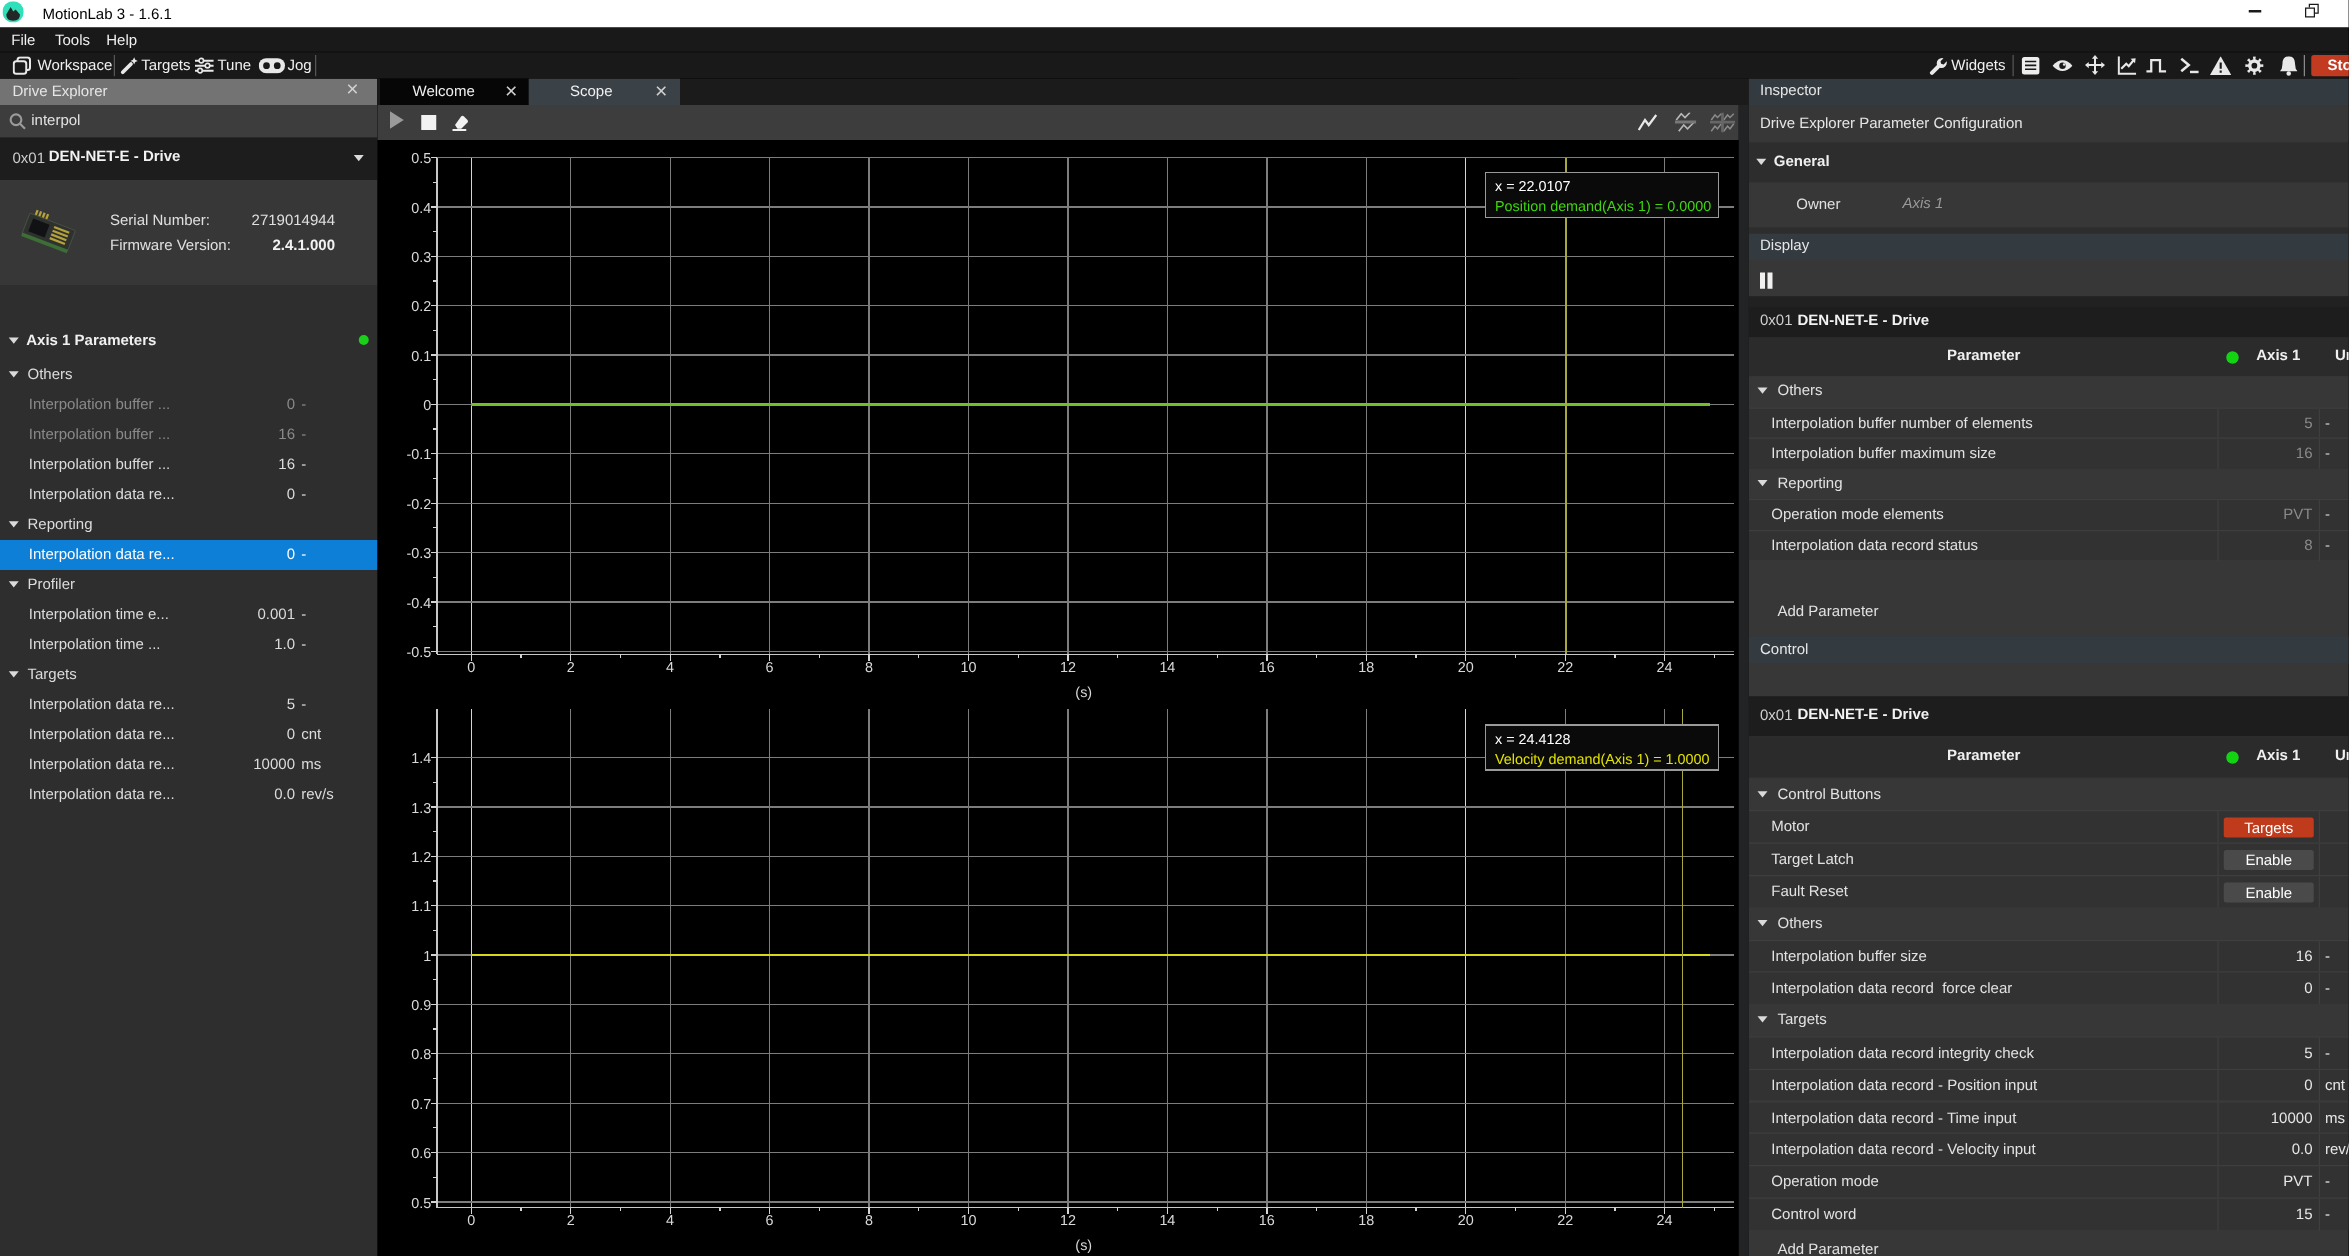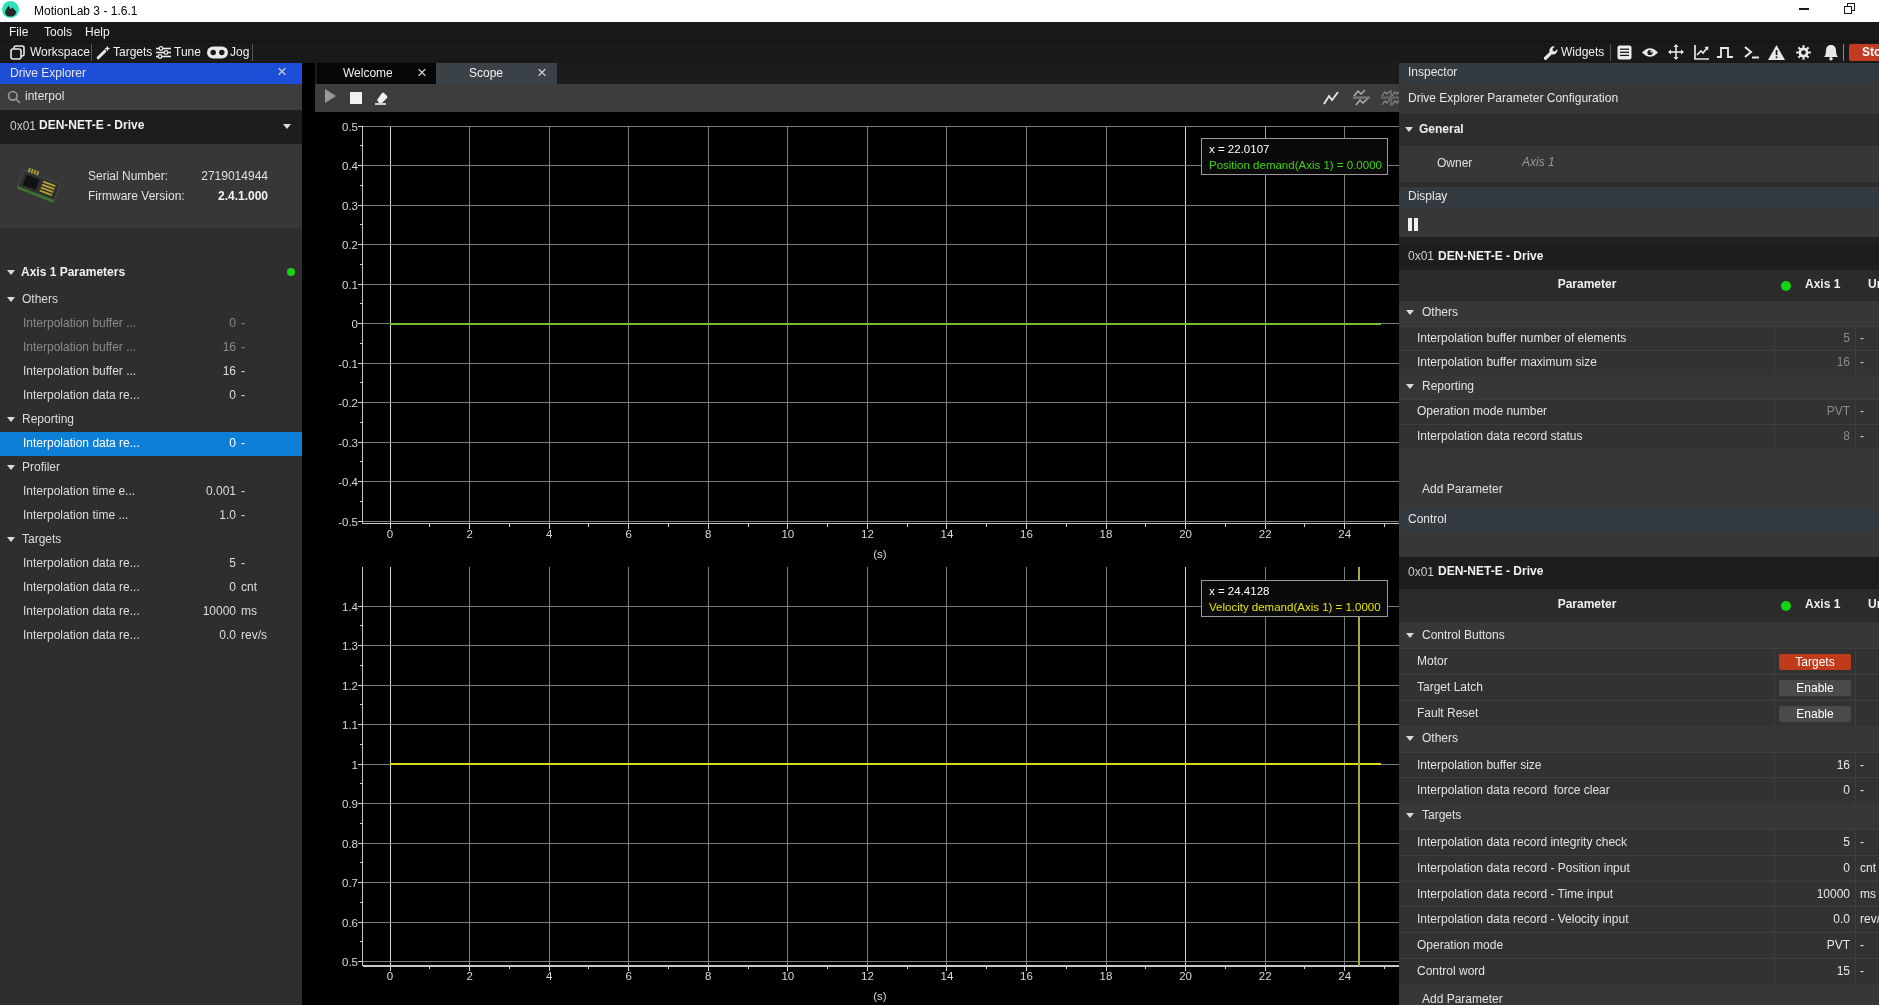--- a/index.html
+++ b/index.html
@@ -5,23 +5,23 @@
   * { margin:0; padding:0; box-sizing:border-box; }
   html,body { width:1879px; height:1005px; overflow:hidden; background:#000; }
   body { font-family:"Liberation Sans", sans-serif; position:relative; }
   .abs { position:absolute; }
   .titlebar { left:0; top:0; width:1879px; height:22px; background:#ffffff; color:#000; }
   .menubar { left:0; top:22px; width:1879px; height:20px; background:#191919; border-bottom:1px solid #101010;text-align:right;}
   .toolbar { left:0; top:42px; width:1879px; height:21px; background:#191919; }
   .mitem { color:#f0f0f0; font-size:12px; position:absolute; top:3px; }
   .titext { position:absolute; left:34px; top:4px; font-size:12px; color:#000; }
   .left { left:0; top:63px; width:302px; height:942px; background:#2e2e2e; overflow:hidden; }
-  .center { left:302px; top:63px; width:912px; height:942px; background:#000;margin-left:13px; }
+  .center { left:302px; top:63px; width:912px; height:942px; background:#000; }
   .right { left:1399px; top:63px; width:480px; height:942px; background:#373737; overflow:hidden; }
-  .hdrbar { background:#1d4ed8; color:#e6e6e6; font-size:12px; }
+  .hdrbar { background:#737373; color:#e6e6e6; font-size:12px; }
   .row { position:absolute; left:0; width:100%; }
   .sel { background:#0e7fd6; }
   .tree-lbl { position:absolute; left:23px; font-size:12px; color:#dcdcdc; }
   .tree-val { position:absolute; font-size:12px; color:#dcdcdc; }
   .dim { color:#8a8a8a !important; }
   .caret { position:absolute; width:0; height:0; }
   .caret.down { border-left:4.5px solid transparent; border-right:4.5px solid transparent; border-top:5.5px solid #dadada; }
   .caret.rt { border-top:4.5px solid transparent; border-bottom:4.5px solid transparent; border-left:5.5px solid #dadada; }
   .tabx { color:#cfcfcf; font-size:17px; font-weight:400; }
 </style>
@@ -571,21 +571,21 @@
       <div class="abs" style="left:375px;top:0;width:1px;height:24.5px;background:#3e3e3e"></div>
       <div class="abs" style="left:456px;top:0;width:1px;height:24.5px;background:#3e3e3e"></div>
       <span class="abs" style="left:360px;top:4px;width:91px;text-align:right;font-size:12px;color:#8a8a8a">16</span>
       <span class="abs" style="left:461px;top:4px;font-size:12px;color:#cfcfcf">-</span>
     </div>
   <div class="abs" style="left:0;top:311.5px;width:480px;height:24.5px;background:#373737">
       <div class="caret down" style="left:7px;top:9px"></div>
       <span class="abs" style="left:23px;top:4px;font-size:12px;color:#e2e2e2">Reporting</span>
     </div>
   <div class="abs" style="left:0;top:336.0px;width:480px;height:24.5px;background:#323232;border-top:1px solid #3e3e3e">
-      <span class="abs" style="left:18px;top:4px;font-size:12px;color:#e2e2e2">Operation mode number</span>
+      <span class="abs" style="left:18px;top:4px;font-size:12px;color:#e2e2e2">Operation mode elements</span>
       <div class="abs" style="left:375px;top:0;width:1px;height:24.5px;background:#3e3e3e"></div>
       <div class="abs" style="left:456px;top:0;width:1px;height:24.5px;background:#3e3e3e"></div>
       <span class="abs" style="left:360px;top:4px;width:91px;text-align:right;font-size:12px;color:#8a8a8a">PVT</span>
       <span class="abs" style="left:461px;top:4px;font-size:12px;color:#cfcfcf">-</span>
     </div>
   <div class="abs" style="left:0;top:360.5px;width:480px;height:24.5px;background:#323232;border-top:1px solid #3e3e3e">
       <span class="abs" style="left:18px;top:4px;font-size:12px;color:#e2e2e2">Interpolation data record status</span>
       <div class="abs" style="left:375px;top:0;width:1px;height:24.5px;background:#3e3e3e"></div>
       <div class="abs" style="left:456px;top:0;width:1px;height:24.5px;background:#3e3e3e"></div>
       <span class="abs" style="left:360px;top:4px;width:91px;text-align:right;font-size:12px;color:#8a8a8a">8</span>

